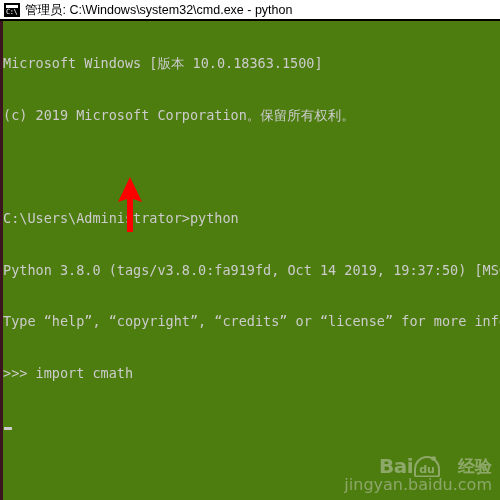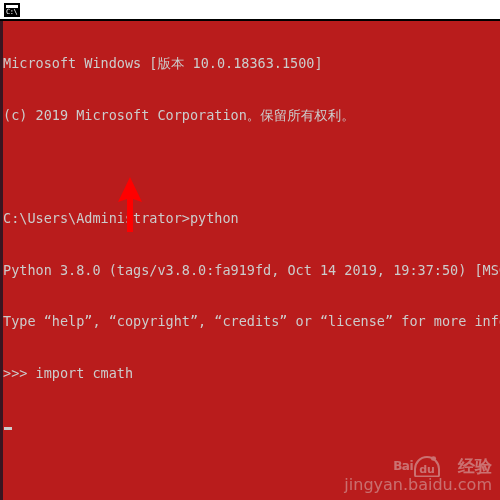--- a/index.html
+++ b/index.html
@@ -78,21 +78,21 @@
     color: #000000;
     white-space: nowrap;
   }
 
   
   #console {
     position: absolute;
     left: 0; top: 21px;
     width: 500px;
     height: 479px;
-    background: #b91c1c;
+    background: #4d7c0f;
     overflow: hidden;
   }
   
   #left-edge-strip {
     position: absolute;
     left: 0; top: 0;
     width: 3px;
     height: 479px;
     background: #3a1520;
   }
@@ -149,21 +149,21 @@
   }
   #watermark-logo {
     display: flex;
     align-items: center;
     justify-content: flex-end;
     gap: 1px;
     height: 22px;
   }
   #watermark-bai {
     font-family: "DejaVu Sans", "Liberation Sans", sans-serif;
-    font-size: 12px;
+    font-size: 20px;
     font-weight: bold;
     color: #e6e6e6;
     line-height: 20px;
     letter-spacing: -0.5px;
   }
   #watermark-paw {
     position: relative;
     width: 26px;
     height: 21px;
     flex: 0 0 auto;
@@ -189,20 +189,21 @@
 <body>
 
 <div id="screen">
 
   <div id="titlebar">
     <span class="cmd-icon">
       <span class="bar"></span>
       <span class="dots"></span>
       <span class="prompt-text">C:\</span>
     </span>
+    <span id="titlebar-text">管理员: C:\Windows\system32\cmd.exe - python</span>
   </div>
   <div id="titlebar-bottom-rule"></div>
 
   <div id="console">
     <div id="left-edge-strip"></div>
 
     <div id="console-text">
       <div class="line">Microsoft Windows [版本 10.0.18363.1500]</div>
       <div class="line">(c) 2019 Microsoft Corporation。保留所有权利。</div>
       <div class="line blank">&nbsp;</div>

